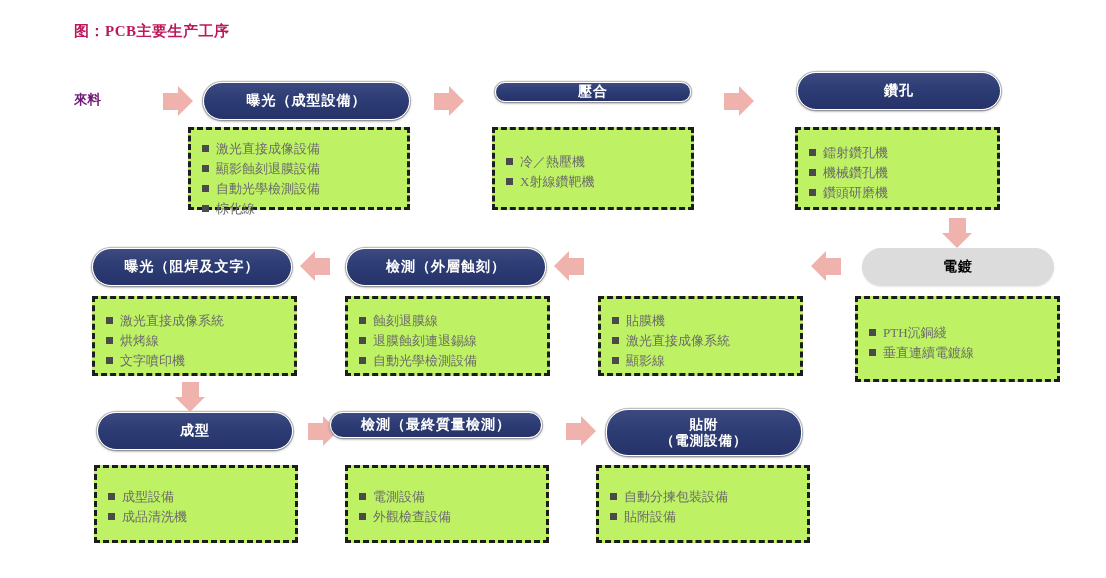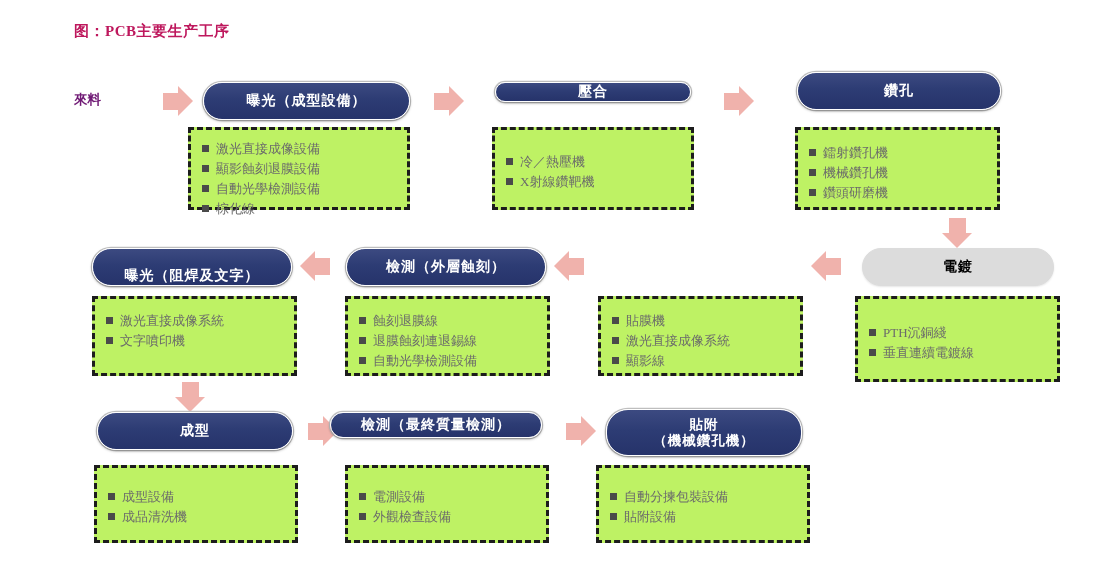--- a/index.html
+++ b/index.html
@@ -263,31 +263,35 @@
           <span>自動光學檢測設備</span>
         </li>
     </ul>
   </div>
 
   <div class="arrow left" style="left:299px; top:251px; width:31px; height:31px;">
     <div class="shaft"></div>
       <div class="head"></div>
   </div>
 
-  <div class="pill" style="left:92px; top:248px; width:200px; height:38px;align-items:flex-end;">
+  <div class="pill" style="left:92px; top:248px; width:200px; height:38px;">
     <span class="pill-text">曝光（阻焊及文字）</span>
   </div>
   <div class="dbox" style="left:92px; top:296px; width:205px; height:80px;">
     <ul style="padding-top:12px;">
       <li>
           <span class="bullet"></span>
           <span>激光直接成像系統</span>
         </li>
       <li>
           <span class="bullet"></span>
+          <span>烘烤線</span>
+        </li>
+      <li>
+          <span class="bullet"></span>
           <span>文字噴印機</span>
         </li>
     </ul>
   </div>
 
   <div class="arrow down" style="left:175px; top:382px; width:31px; height:31px;">
     <div class="shaft"></div>
       <div class="head"></div>
   </div>
 
@@ -328,21 +332,21 @@
     </ul>
   </div>
 
   <div class="arrow right" style="left:566px; top:416px; width:31px; height:31px;">
     <div class="shaft"></div>
       <div class="head"></div>
   </div>
 
   <div class="pill" style="left:606px; top:409px; width:196px; height:47px; font-size:13.5px;">
     <span class="pill-text">貼附
-（機械鑽孔機）</span>
+（電測設備）</span>
   </div>
   <div class="dbox" style="left:596px; top:465px; width:214px; height:78px;">
     <ul style="padding-top:19px;">
       <li>
           <span class="bullet"></span>
           <span>自動分揀包裝設備</span>
         </li>
       <li>
           <span class="bullet"></span>
           <span>貼附設備</span>

